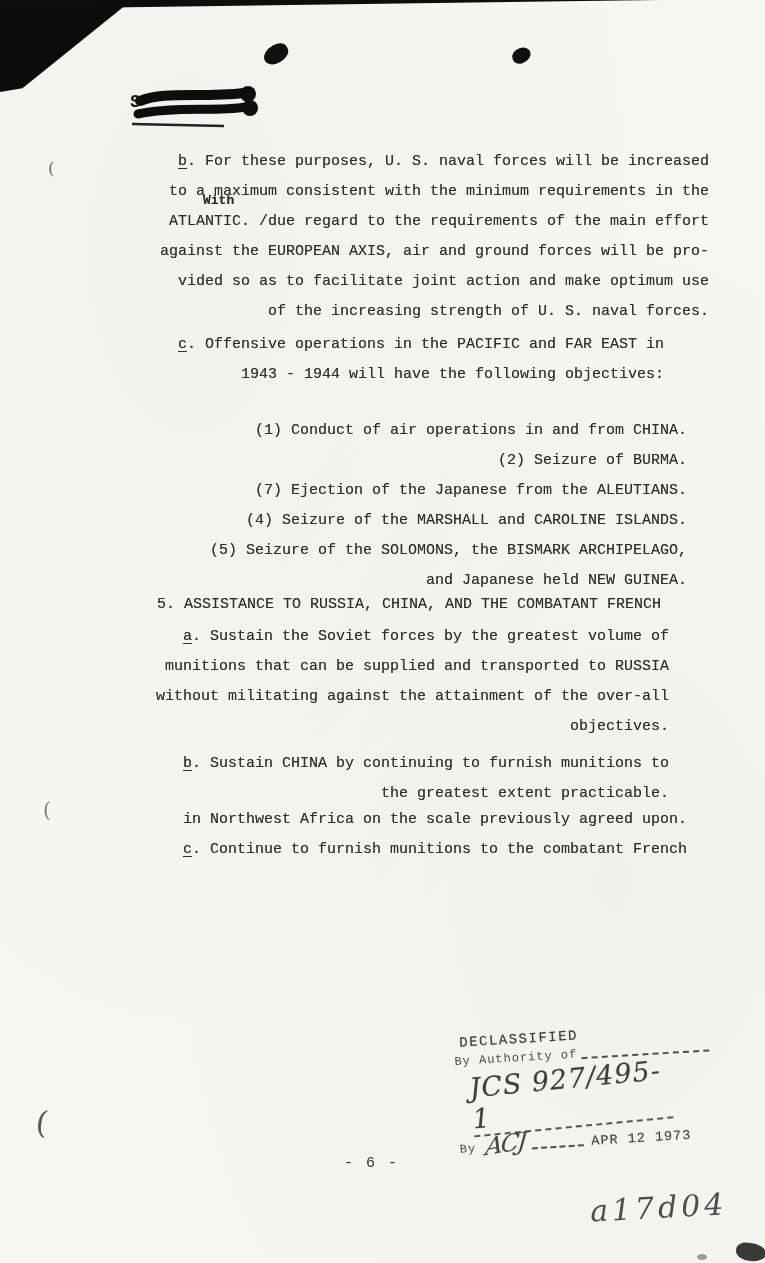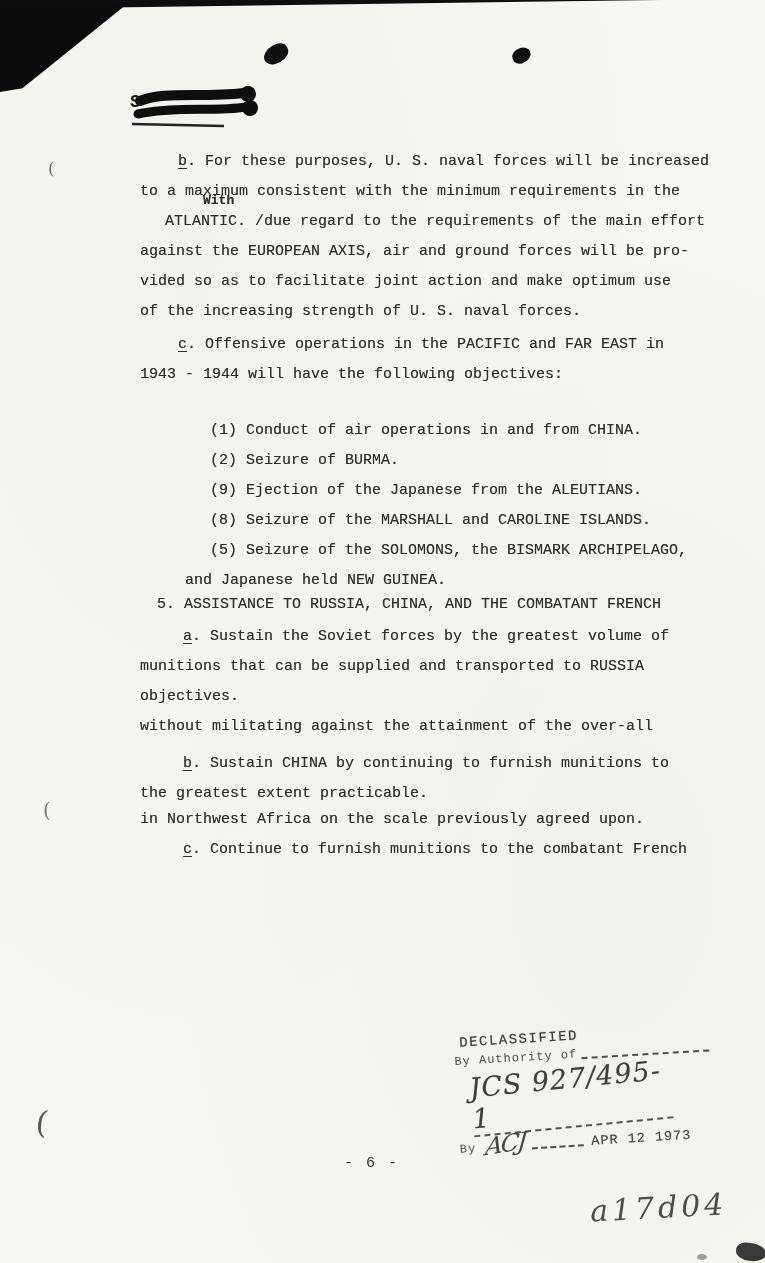--- a/index.html
+++ b/index.html
@@ -9,21 +9,21 @@
     background:
       radial-gradient(ellipse at 25% 20%, rgba(0,0,0,0.02), transparent 60%),
       radial-gradient(ellipse at 80% 70%, rgba(0,0,0,0.025), transparent 55%),
       #f6f6f3;
     overflow:hidden;
     font-family:"Liberation Mono","DejaVu Sans Mono",monospace;
     color:#2e2e2e;
   }
   .block { position:absolute; left:140px; }
   .line { height:30px; line-height:30px; font-size:15px; white-space:pre; position:relative;
-          text-shadow:0 0 0.5px rgba(45,45,45,0.55); }
+          text-shadow:0 0 0.5px rgba(45,45,45,0.55);text-align:right; }
   .indent-first { padding-left:38px; }
   .indent-atl   { padding-left:25px; }
   .indent-item  { padding-left:70px; }
   .indent-cont  { padding-left:45px; }
   .indent-head  { padding-left:17px; }
   .indent-sub   { padding-left:43px; }
   .plabel { text-decoration:underline; text-underline-offset:3px; }
   .underlined { text-underline-offset:4px; margin-left:9px; }
   .insert-above {
     position:absolute; top:-13px; left:63px; font-size:13px; font-weight:bold;
@@ -116,35 +116,35 @@
   </div>
 
   <div class="block" style="top:330px">
     <div class="line indent-first"><span class="plabel">c</span><span>. Offensive operations in the PACIFIC and FAR EAST in</span></div>
     <div class="line">1943 - 1944 will have the following objectives:</div>
   </div>
 
   <div class="block" style="top:416px">
     <div class="line indent-item">(1) Conduct of air operations in and from CHINA.</div>
     <div class="line indent-item">(2) Seizure of BURMA.</div>
-    <div class="line indent-item">(9) Ejection of the Japanese from the ALEUTIANS.</div>
-    <div class="line indent-item">(8) Seizure of the MARSHALL and CAROLINE ISLANDS.</div>
+    <div class="line indent-item">(7) Ejection of the Japanese from the ALEUTIANS.</div>
+    <div class="line indent-item">(4) Seizure of the MARSHALL and CAROLINE ISLANDS.</div>
     <div class="line indent-item">(5) Seizure of the SOLOMONS, the BISMARK ARCHIPELAGO,</div>
     <div class="line indent-cont">and Japanese held NEW GUINEA.</div>
   </div>
 
   <div class="block" style="top:590px">
     <div class="line indent-head"><span>5.</span><span class="underlined">ASSISTANCE TO RUSSIA, CHINA, AND THE COMBATANT FRENCH</span></div>
   </div>
 
   <div class="block" style="top:622px">
     <div class="line indent-sub"><span class="plabel">a</span><span>. Sustain the Soviet forces by the greatest volume of</span></div>
     <div class="line">munitions that can be supplied and transported to RUSSIA</div>
+    <div class="line">without militating against the attainment of the over-all</div>
     <div class="line">objectives.</div>
-    <div class="line">without militating against the attainment of the over-all</div>
   </div>
 
   <div class="block" style="top:749px">
     <div class="line indent-sub"><span class="plabel">b</span><span>. Sustain CHINA by continuing to furnish munitions to</span></div>
     <div class="line">the greatest extent practicable.</div>
   </div>
 
   <div class="block" style="top:805px">
     <div class="line">in Northwest Africa on the scale previously agreed upon.</div>
     <div class="line indent-sub"><span class="plabel">c</span><span>. Continue to furnish munitions to the combatant French</span></div>

